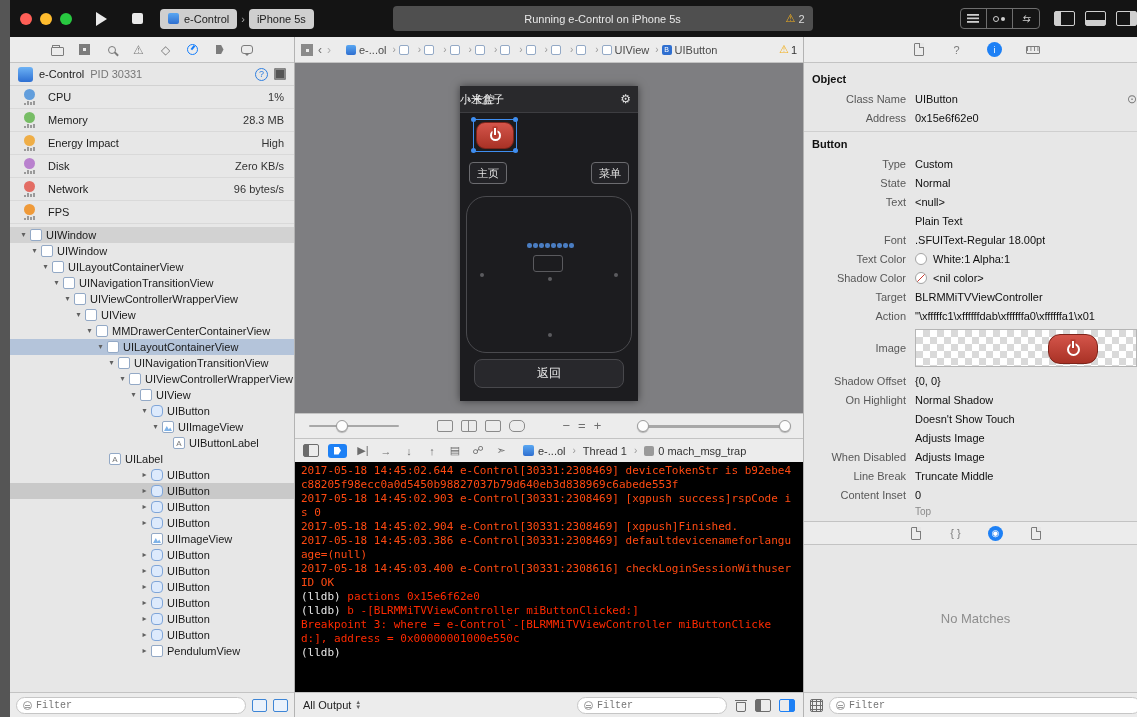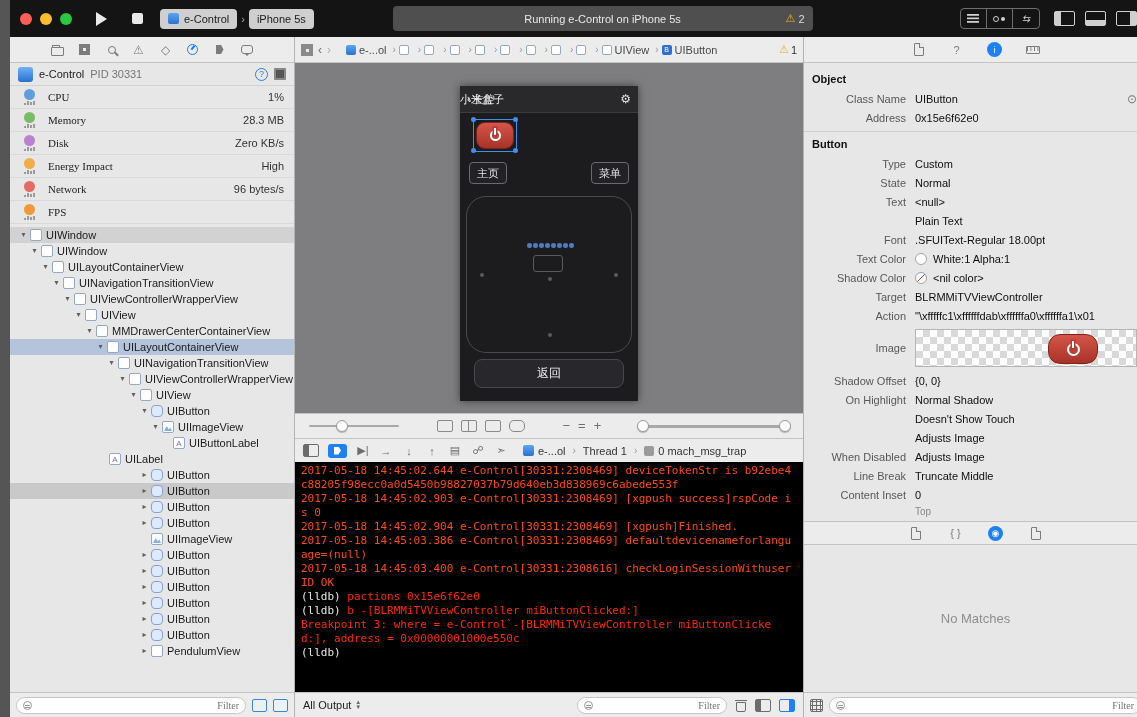--- a/index.html
+++ b/index.html
@@ -58,42 +58,42 @@
   .proc-pid{color:#777;}
   .proc-right{margin-left:auto;display:flex;gap:6px;align-items:center;}
   .qmark{width:13px;height:13px;border:1px solid #2f7fe0;border-radius:50%;color:#2f7fe0;font-size:9px;display:flex;align-items:center;justify-content:center;}
   .chip-die{width:12px;height:12px;background:#555;border-radius:2px;box-shadow:inset 0 0 0 2px #888;}
   .gauge-row{height:23px;display:flex;align-items:center;padding:0 10px 0 14px;border-bottom:1px solid #d9d9d9;cursor:pointer;}
   .g-ico-wrap{width:20px;display:flex;flex-direction:column;gap:1px;align-items:flex-start;}
   .g-dot{width:11px;height:11px;border-radius:50%;opacity:.85;}
   .g-bars{display:flex;gap:1px;align-items:flex-end;height:4px;}
   .g-bars i{width:2px;background:#9a9a9a;display:block;}
   .g-bars i:nth-child(1){height:2px}.g-bars i:nth-child(2){height:4px}.g-bars i:nth-child(3){height:3px}.g-bars i:nth-child(4){height:4px}
-  .g-label{margin-left:4px;color:#1c1c1c;font-family:Liberation Serif, serif;}
+  .g-label{margin-left:4px;color:#1c1c1c;}
   .g-value{margin-left:auto;color:#333;}
 
   .tree{flex:1;overflow:hidden;padding-top:3px;background:#e7e7e7;}
   .tree-row{height:16px;display:flex;align-items:center;white-space:nowrap;cursor:default;}
   .tree-row.header{background:#d2d2d2;}
   .tree-row.selected{background:#b4c4da;}
   .tree-row.focused{background:#c9c9c9;}
   .disc{width:11px;flex:0 0 auto;font-size:8px;color:#606060;text-align:center;line-height:16px;}
   .disc.open::before{content:"▾";}
   .disc.closed::before{content:"▸";}
   .t-ico{width:12px;height:12px;margin:0 4px 0 1px;border-radius:2px;flex:0 0 auto;background:#fff;border:1px solid #93a9c6;position:relative;overflow:hidden;}
   .t-ico.button{background:#ddeafc;border-color:#7fa5d8;border-radius:4px;}
   .t-ico.image::after{content:"";position:absolute;left:1px;right:1px;bottom:1px;height:5px;background:#7fb3e8;clip-path:polygon(0 100%,35% 0,60% 70%,78% 30%,100% 100%);}
   .t-ico.label::after{content:"A";position:absolute;inset:0;font-size:8px;line-height:11px;text-align:center;color:#777;}
   .t-label{color:#1a1a1a;}
 
   .filter-bar{height:25px;flex:0 0 auto;border-top:1px solid #c3c3c3;background:#ececec;display:flex;align-items:center;padding:0 6px;gap:6px;}
   .filter-box{flex:1;height:17px;background:#fff;border:1px solid #c6c6c6;border-radius:9px;display:flex;align-items:center;padding:0 6px;gap:4px;min-width:60px;}
   .filter-glyph{width:9px;height:9px;border:1px solid #9a9a9a;border-radius:50%;position:relative;flex:0 0 auto;}
   .filter-glyph::after{content:"";position:absolute;left:1px;right:1px;top:3px;height:1px;background:#9a9a9a;box-shadow:0 2px 0 #9a9a9a;}
-  .filter-box input{border:none;outline:none;background:transparent;font-family:Liberation Serif, serif;font-size:10px;color:#333;width:100%;text-align:right;}
+  .filter-box input{border:none;outline:none;background:transparent;font-family:Liberation Mono, monospace;font-size:10px;color:#333;width:100%;}
   .mini-toggle{width:15px;height:13px;border:1px solid #3d85d6;border-radius:2px;background:#eaf2fc;}
 
   
   .center-panel{flex:1;display:flex;flex-direction:column;min-width:0;background:#ececec;}
   .jumpbar{padding:0 6px;gap:5px;color:#4a4a4a;overflow:hidden;}
   .jb-arrow{color:#6e6e6e;font-size:12px;cursor:pointer;}
   .jb-arrow.fwd{color:#b0b0b0;}
   .jb-grid{width:12px;height:12px;background:linear-gradient(#8a8a8a 5px,transparent 5px),linear-gradient(90deg,#8a8a8a 5px,transparent 5px);background-size:8px 8px;cursor:pointer;}
   .jb-segs{display:flex;align-items:center;overflow:hidden;flex:1;}
   .jb-seg{display:flex;align-items:center;gap:3px;cursor:pointer;flex:0 0 auto;}
@@ -317,44 +317,44 @@
                 <i></i>
                 <i></i>
               </span>
             </span>
             <span class="g-label">Memory</span>
             <span class="g-value">28.3 MB</span>
           </div>
 
           <div class="gauge-row">
             <span class="g-ico-wrap">
+              <span class="g-dot" style="background: rgb(240, 163, 42);"></span>
+              <span class="g-bars">
+                <i></i>
+                <i></i>
+                <i></i>
+                <i></i>
+              </span>
+            </span>
+            <span class="g-label">Energy Impact</span>
+            <span class="g-value">High</span>
+          </div>
+
+          <div class="gauge-row">
+            <span class="g-ico-wrap">
               <span class="g-dot" style="background: rgb(176, 111, 201);"></span>
               <span class="g-bars">
                 <i></i>
                 <i></i>
                 <i></i>
                 <i></i>
               </span>
             </span>
             <span class="g-label">Disk</span>
             <span class="g-value">Zero KB/s</span>
-          </div>
-
-          <div class="gauge-row">
-            <span class="g-ico-wrap">
-              <span class="g-dot" style="background: rgb(240, 163, 42);"></span>
-              <span class="g-bars">
-                <i></i>
-                <i></i>
-                <i></i>
-                <i></i>
-              </span>
-            </span>
-            <span class="g-label">Energy Impact</span>
-            <span class="g-value">High</span>
           </div>
 
           <div class="gauge-row">
             <span class="g-ico-wrap">
               <span class="g-dot" style="background: rgb(226, 87, 76);"></span>
               <span class="g-bars">
                 <i></i>
                 <i></i>
                 <i></i>
                 <i></i>

